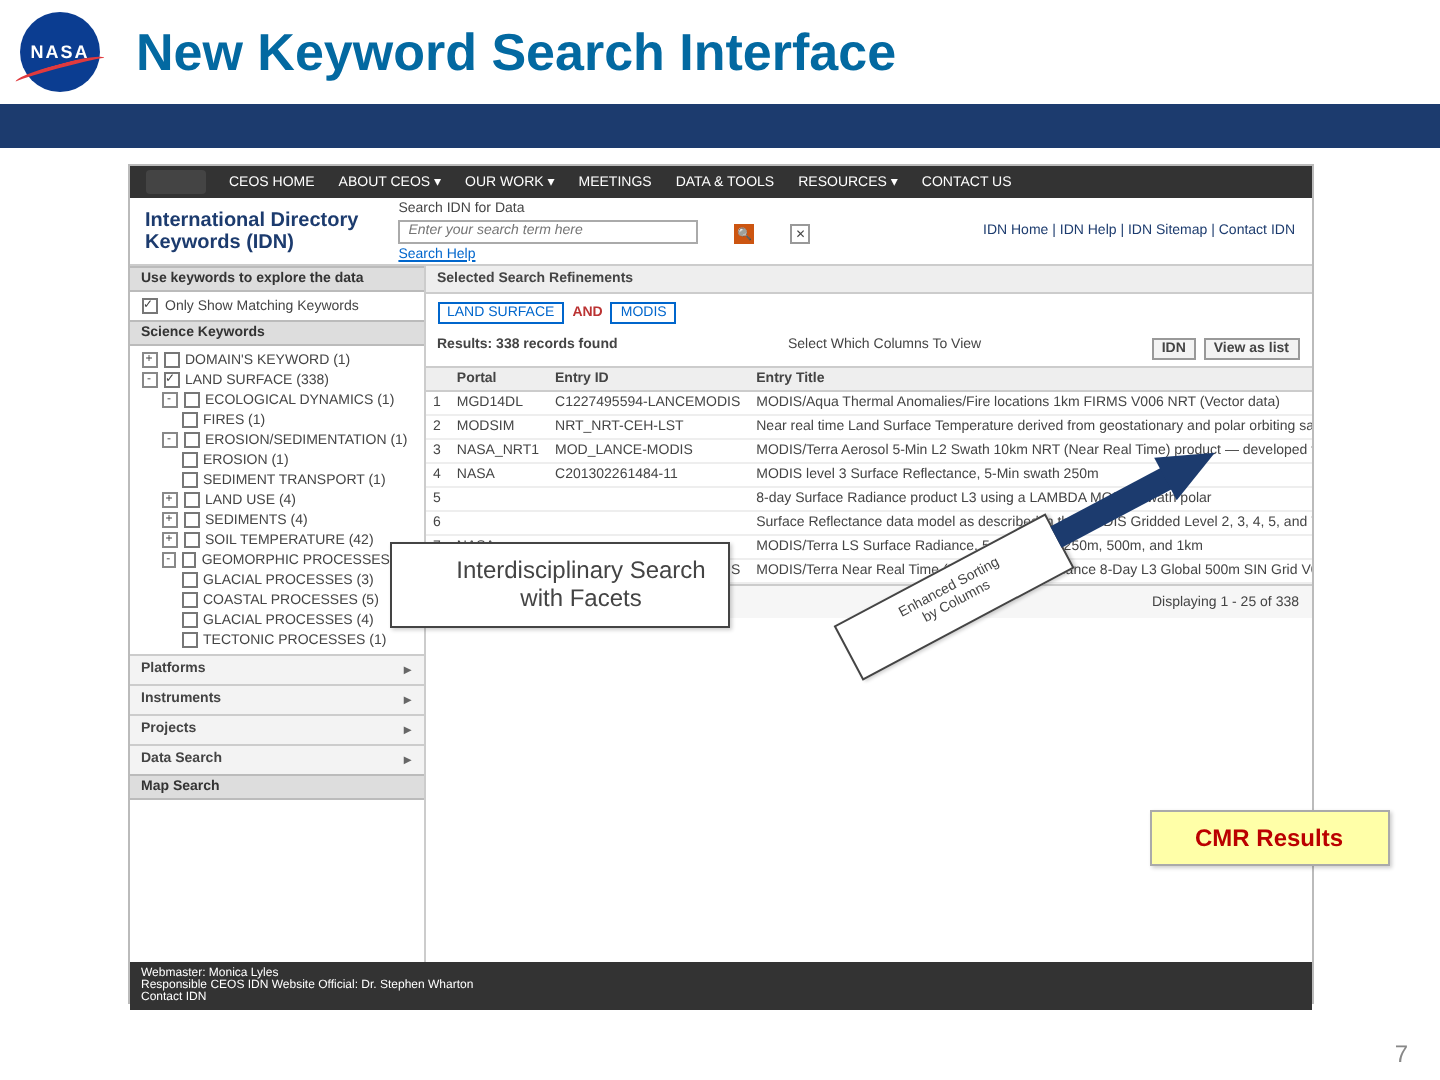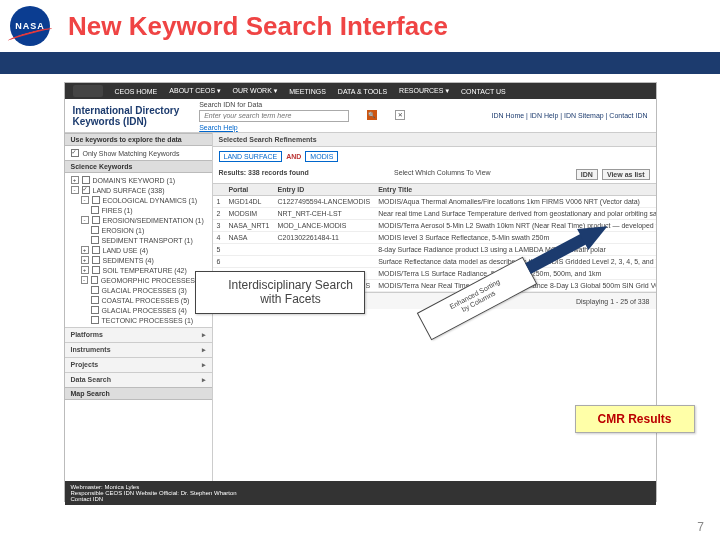--- a/index.html
+++ b/index.html
@@ -3,39 +3,39 @@
 <meta charset="utf-8">
 <style>
   * { margin:0; padding:0; box-sizing:border-box; font-family:Arial,Helvetica,sans-serif; }
   html,body { width:720px; height:540px; background:#fff; overflow:hidden; }
 
   
   .title-band { width:100%; height:56px; background:#fff; display:flex; align-items:center; padding-left:10px; border-bottom:4px solid #1c3b6e; }
   .nasa-circle { width:40px; height:40px; border-radius:50%; background:#0b3d91; position:relative; margin-right:18px; display:flex; align-items:center; justify-content:center; }
   .nasa-circle span { color:#fff; font-size:9px; font-weight:bold; letter-spacing:1px; }
   .nasa-swoosh { position:absolute; width:46px; height:6px; border-top:2px solid #e03a3e; border-radius:50%; top:26px; left:-3px; transform:rotate(-15deg); }
-  .slide-title { font-size:26px; font-weight:bold; color:#ef4444; }
+  .slide-title { font-size:26px; font-weight:bold; color:#0369a1; }
 
   
   .topnav { background:#1c3b6e; height:22px; margin-top:-4px; }
 
   
   .shot { position:relative; width:593px; height:420px; margin:8px auto 0 auto; background:#fff; border:1px solid #bbb; font-size:7px; color:#444; }
   .shot * { font-size:7px; }
 
   
   .ceos { background:#333; color:#fff; height:16px; display:flex; align-items:center; gap:12px; padding:0 8px; }
   .ceos .logo { background:#444; width:30px; height:12px; border-radius:2px; }
   .ceos span { white-space:nowrap; }
 
   
   .idn { display:flex; align-items:center; height:34px; padding:0 8px; border-bottom:1px solid #ccc; }
   .idn-title { font-weight:bold; color:#1c3b6e; font-size:10px; line-height:1.1; }
   .idn-search { margin-left:20px; display:flex; flex-direction:column; gap:2px; }
-  .search-row { display:flex; align-items:flex-start; gap:18px; }
+  .search-row { display:flex; align-items:flex-end; gap:18px; }
   .search-input { width:150px; height:12px; border:1px solid #aaa; background:#fff; padding:0 4px; font-style:italic; color:#999; }
   .mag,.x { width:10px; height:10px; border:1px solid #999; display:flex; align-items:center; justify-content:center; font-size:6px; }
   .mag{ background:#c51; color:#fff; border-color:#c51; }
   .idn-links { margin-left:auto; color:#1c3b6e; }
 
   
   .body { display:flex; height:348px; }
   .left { width:148px; border-right:1px solid #ccc; background:#fff; overflow:hidden; }
   .right { flex:1; background:#fff; overflow:hidden; }
 

